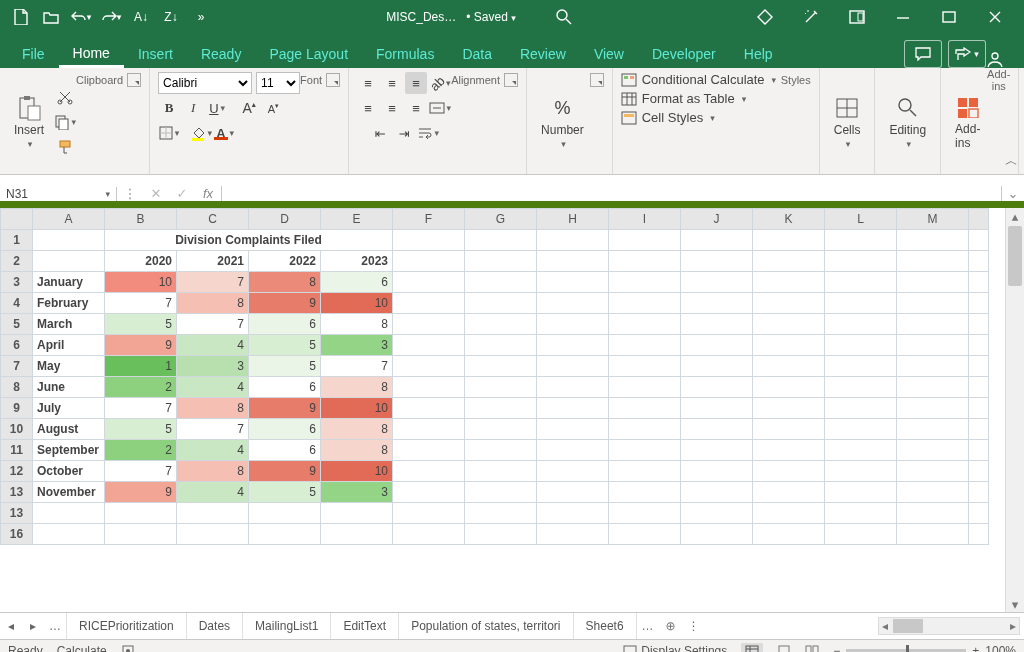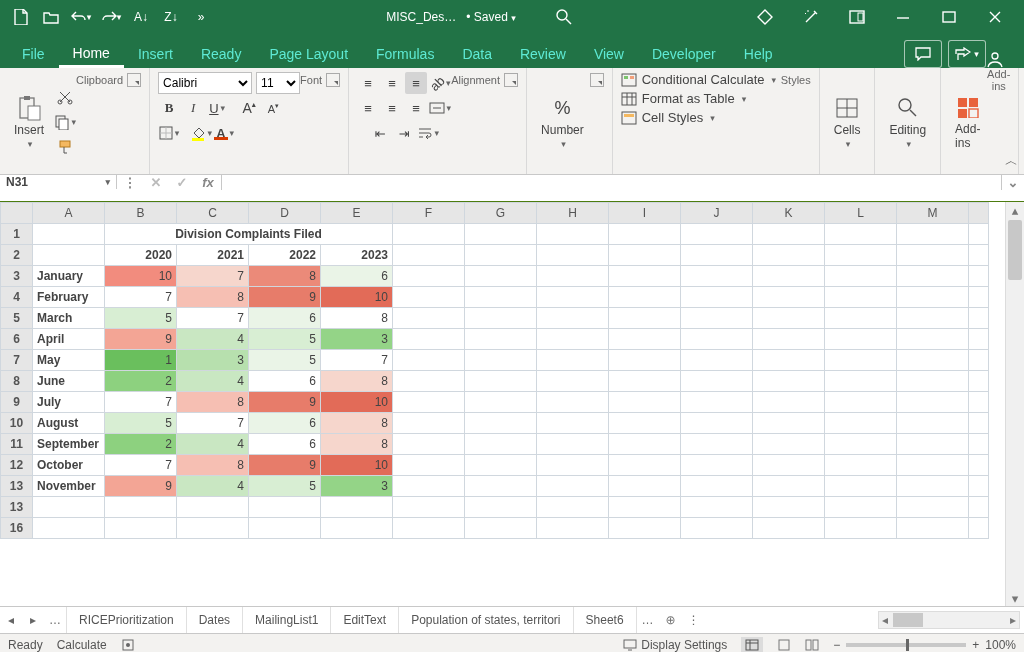--- a/index.html
+++ b/index.html
@@ -32,21 +32,21 @@
   .group .body{flex:1;display:flex;align-items:center;gap:4px;}
   .iconbtn{width:22px;height:22px;display:flex;align-items:center;justify-content:center;border-radius:2px;}
   .bigbtn{display:flex;flex-direction:column;align-items:center;justify-content:center;padding:2px 6px;gap:2px;font-size:12px;color:#444;}
   .bigbtn .bigicon{width:26px;height:26px;display:flex;align-items:center;justify-content:center;}
   select,.combo{font-size:12px;height:22px;border:1px solid #bfbfbf;background:#fff;}
   .launcher{width:12px;height:12px;border:1px solid #aaa;display:inline-block;position:relative;}
   .launcher::after{content:"";position:absolute;right:1px;bottom:1px;border-left:4px solid transparent;border-top:4px solid #666;}
   .collapse-chevron{position:absolute;right:6px;bottom:4px;color:#555;}
 
   
-  .fbar{height:26px;border-bottom:1px solid #4d7c0f;display:flex;align-items:flex-start;background:#fff;font-weight:bold;}
+  .fbar{height:26px;border-bottom:7px solid #4d7c0f;display:flex;align-items:flex-end;background:#fff;}
   .namebox{width:104px;border-right:1px solid #c8c8c8;display:flex;align-items:center;padding:0 6px;font-size:12px;justify-content:space-between;}
   .fbtns{display:flex;align-items:center;border-right:1px solid #c8c8c8;}
   .fbtns span{width:26px;display:flex;align-items:center;justify-content:center;color:#888;}
   .formula{flex:1;padding:0 6px;display:flex;align-items:center;font-size:12px;}
   .fend{width:22px;border-left:1px solid #c8c8c8;display:flex;align-items:center;justify-content:center;color:#888;}
 
   
   .gridwrap{position:relative;height:calc(652px - 34px - 34px - 106px - 26px - 26px - 22px);display:flex;}
   .sheet{border-collapse:collapse;table-layout:fixed;}
   .sheet th,.sheet td{border:1px solid var(--grid-border);height:21px;font-size:12px;padding:0 4px;box-sizing:border-box;}

